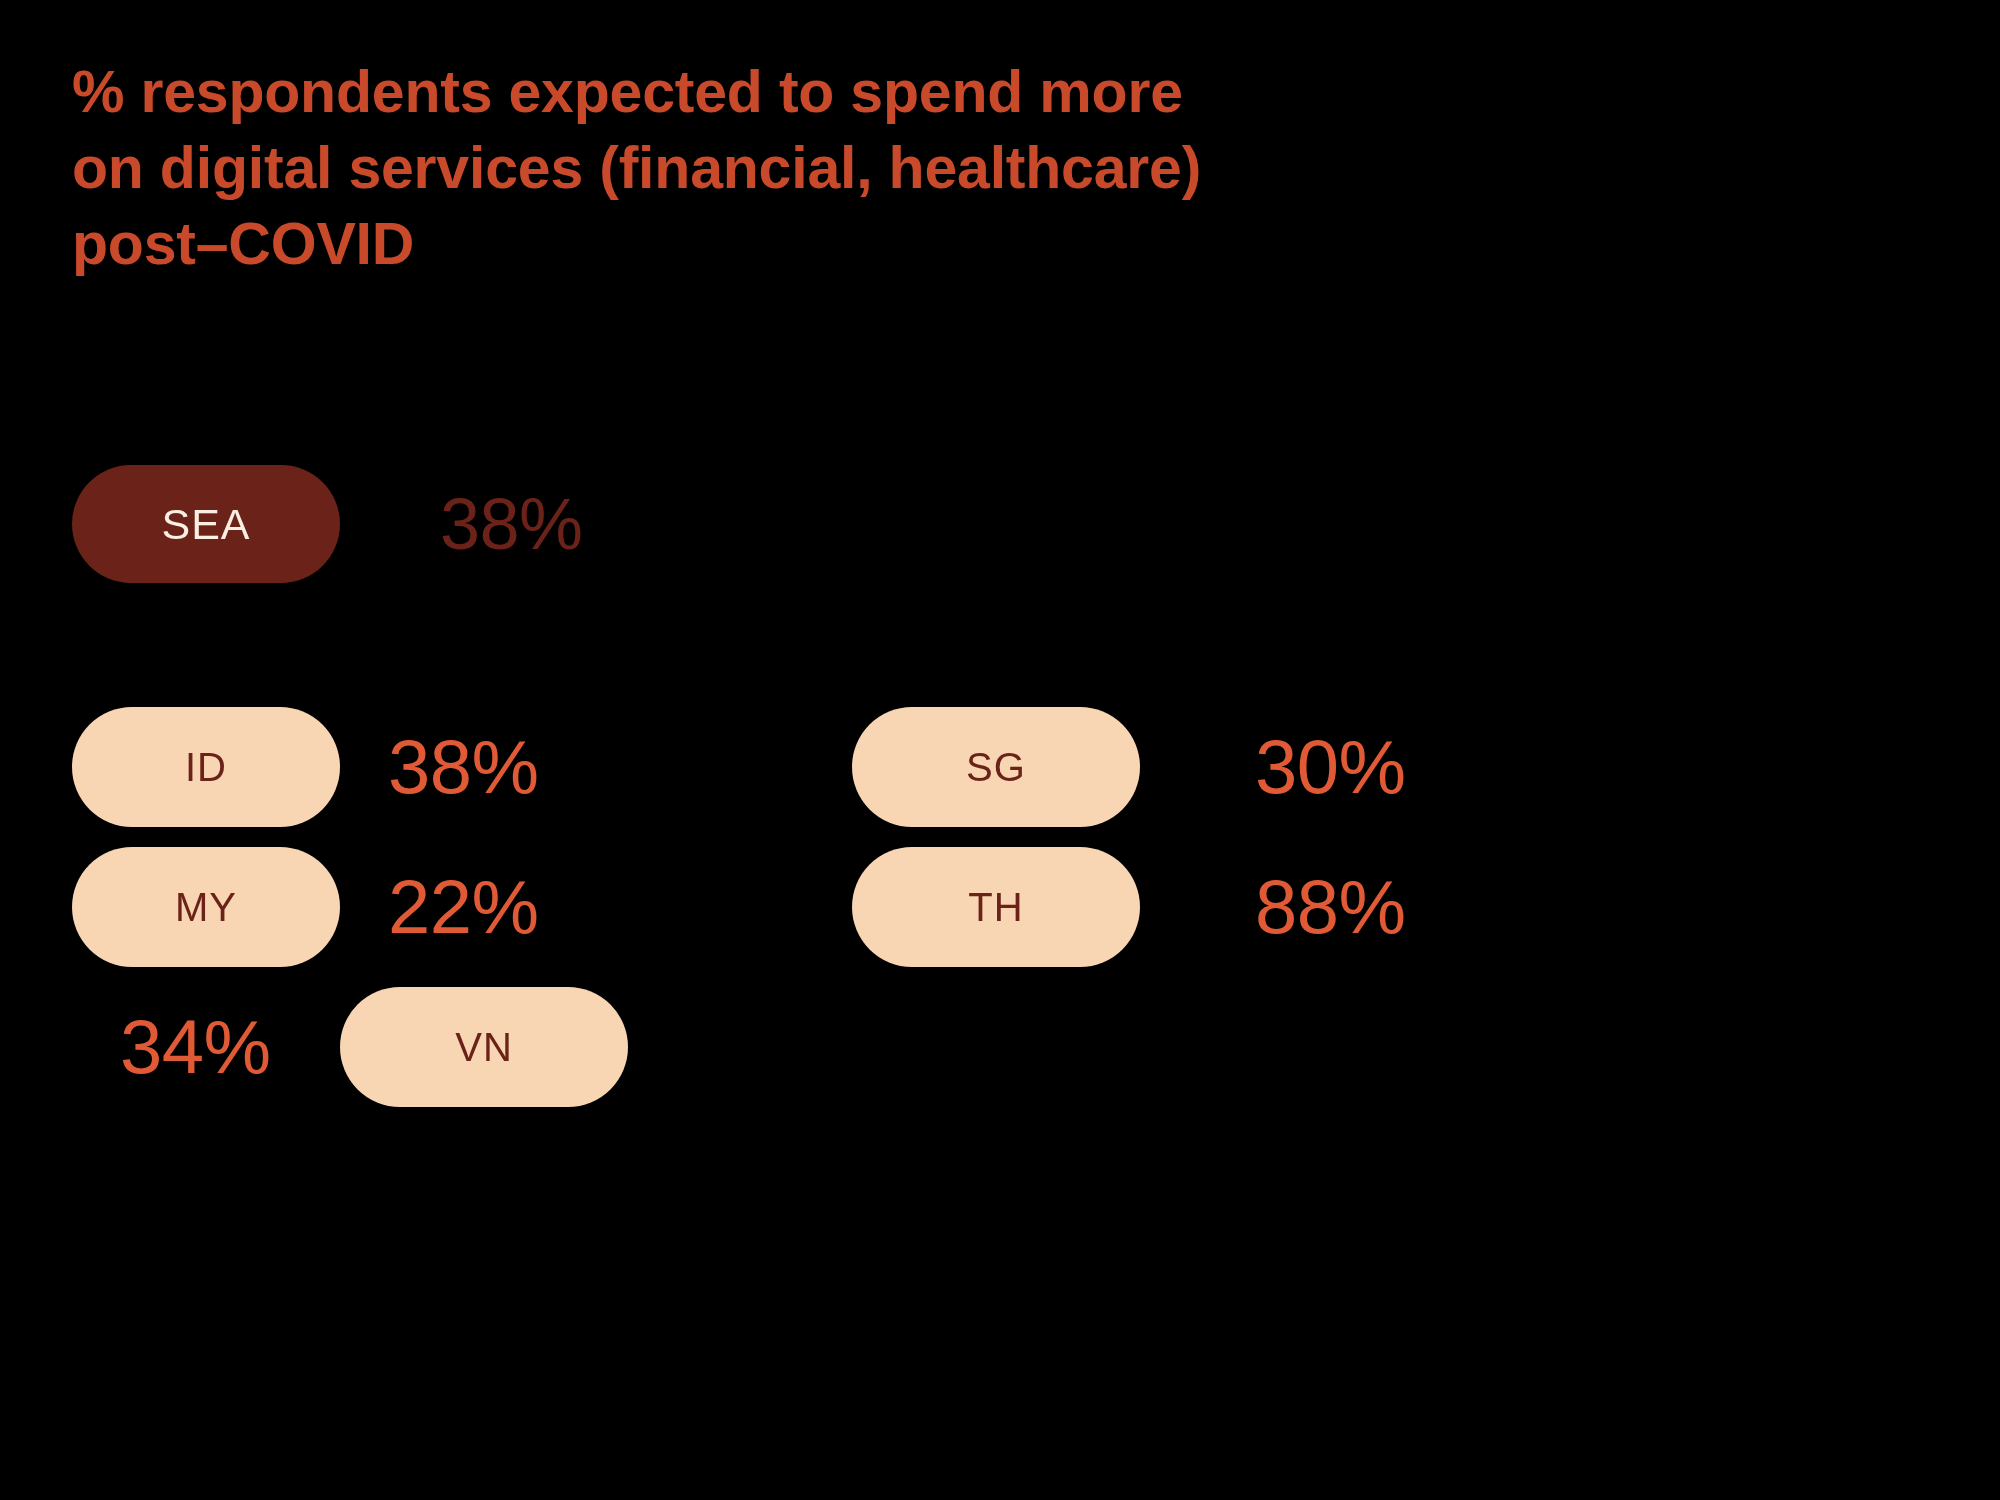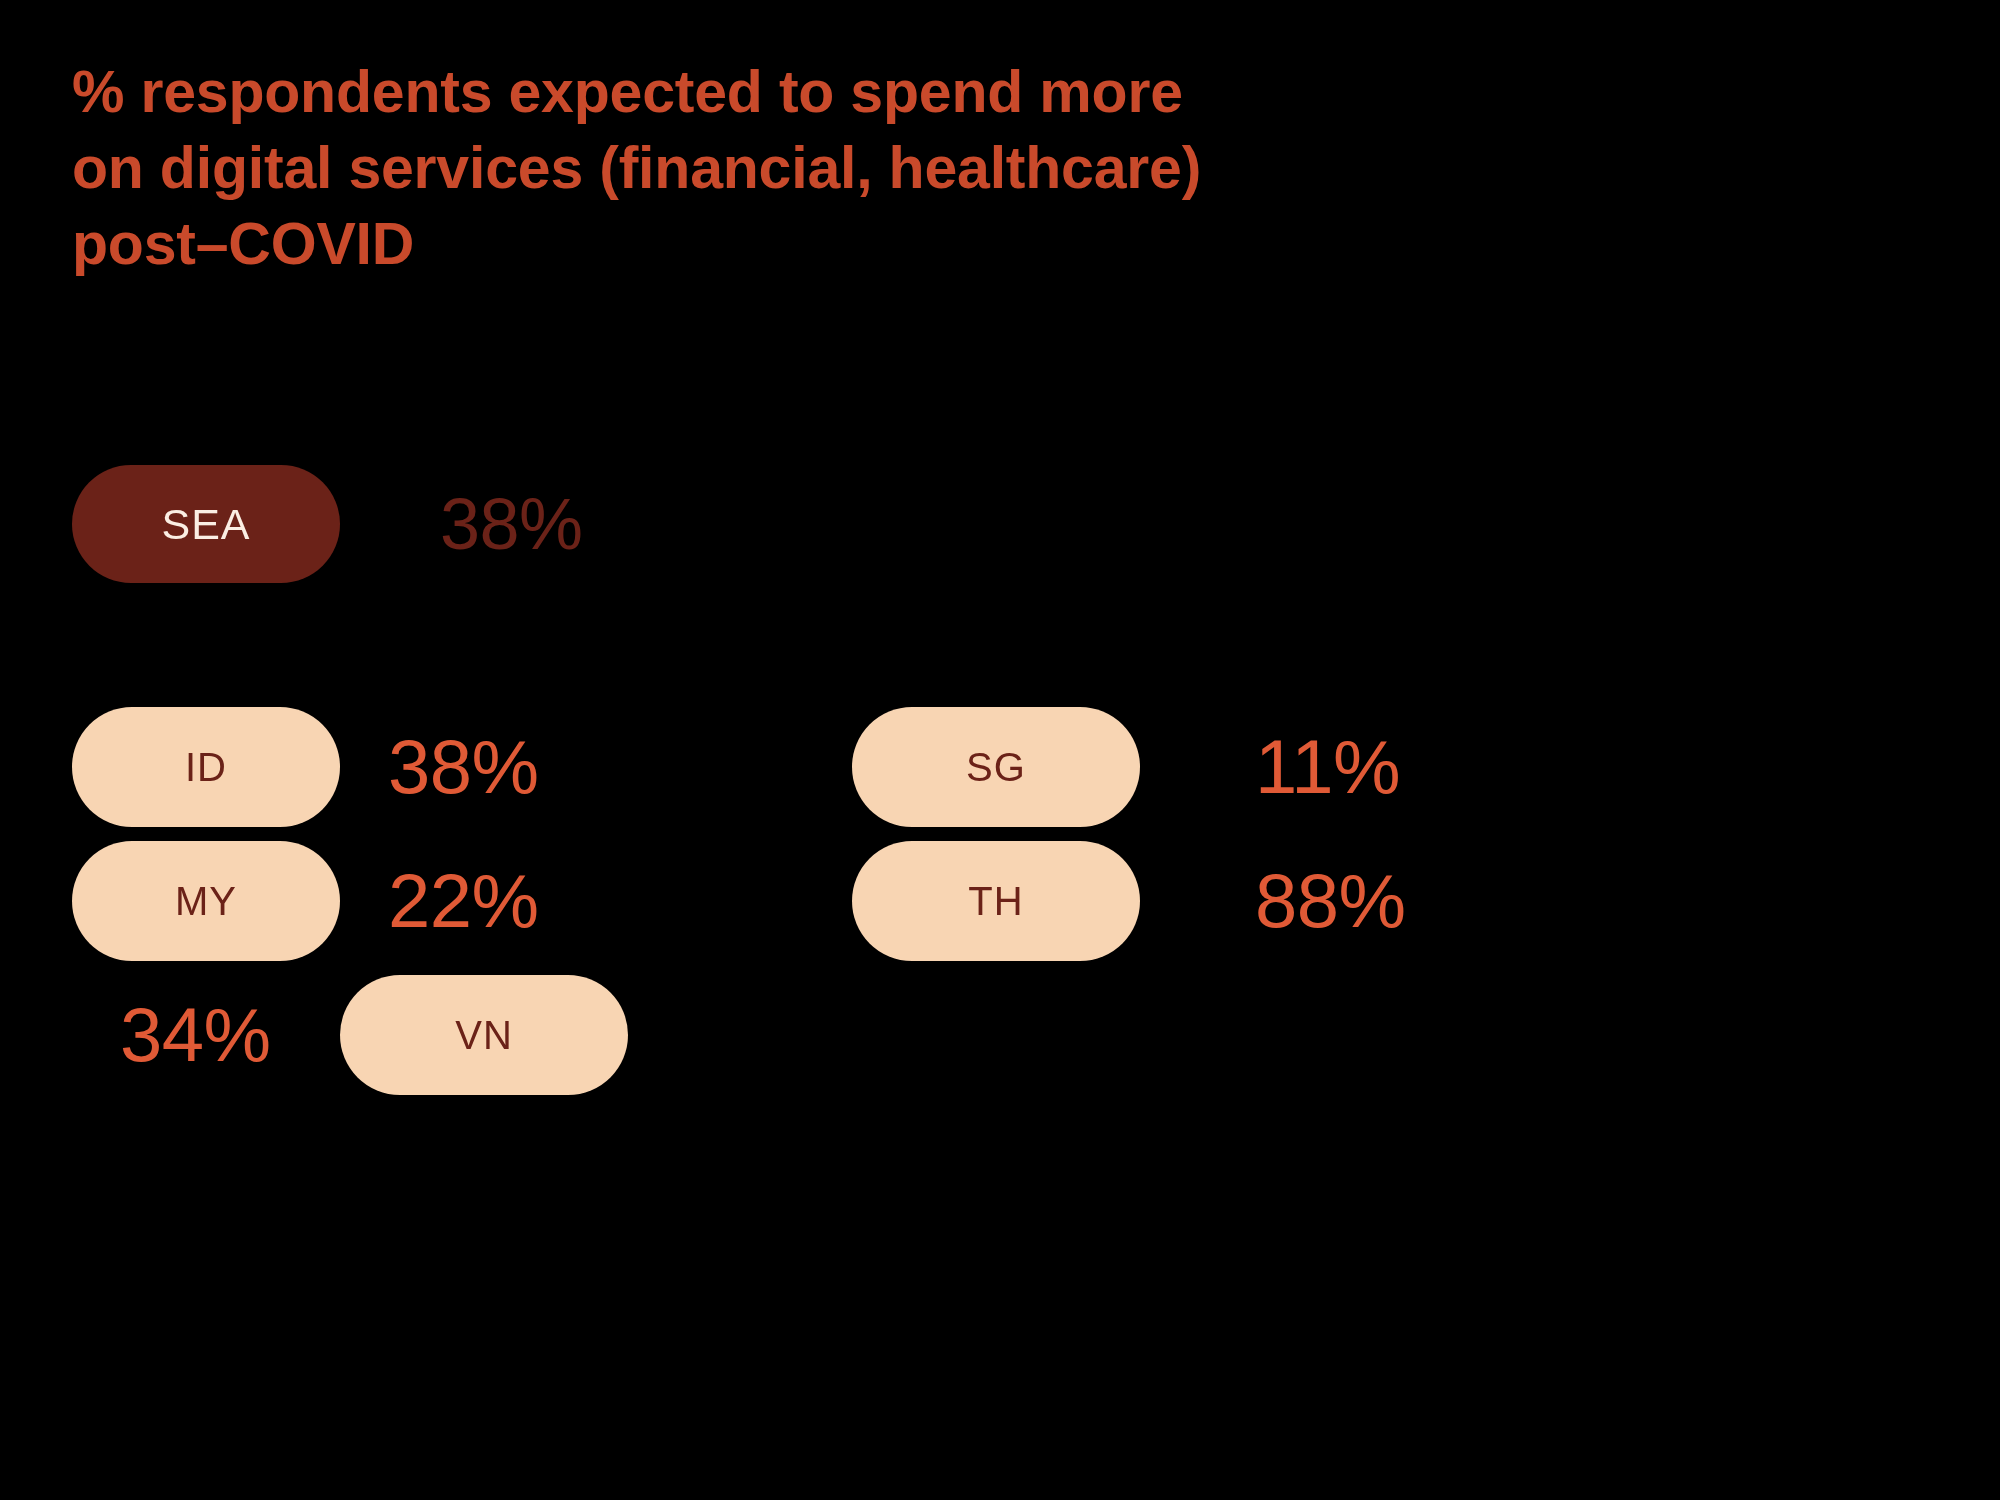--- a/index.html
+++ b/index.html
@@ -60,21 +60,21 @@
     letter-spacing:-0.5px;
   }
 
   
   .grid {
     position:absolute;
     left:72px; top:707px;
     display:grid;
     grid-template-columns:268px 512px 288px auto;
     grid-auto-rows:120px;
-    row-gap:14px;
+    row-gap:20px;
     align-items:center;
   }
   .pill-country {
     width:268px; height:120px;
     background:#F8D5B3;
     color:#6B2218;
     font-size:40px;
     letter-spacing:1px;
   }
   .pill-country.wide { width:288px; }
@@ -100,21 +100,21 @@
   <div class="agg-row">
     <div class="pill pill-agg">SEA</div>
     <div class="agg-value">38%</div>
   </div>
 
   <div class="grid">
 
     <div class="pill pill-country">ID</div>
     <div class="country-value value-left">38%</div>
     <div class="pill pill-country wide">SG</div>
-    <div class="country-value value-right">11%</div>
+    <div class="country-value value-right">30%</div>
 
     <div class="pill pill-country">MY</div>
     <div class="country-value value-left">22%</div>
     <div class="pill pill-country wide">TH</div>
     <div class="country-value value-right">88%</div>
 
     <div class="country-value value-left">34%</div>
     <div class="pill pill-country wide">VN</div>
 
   </div>

